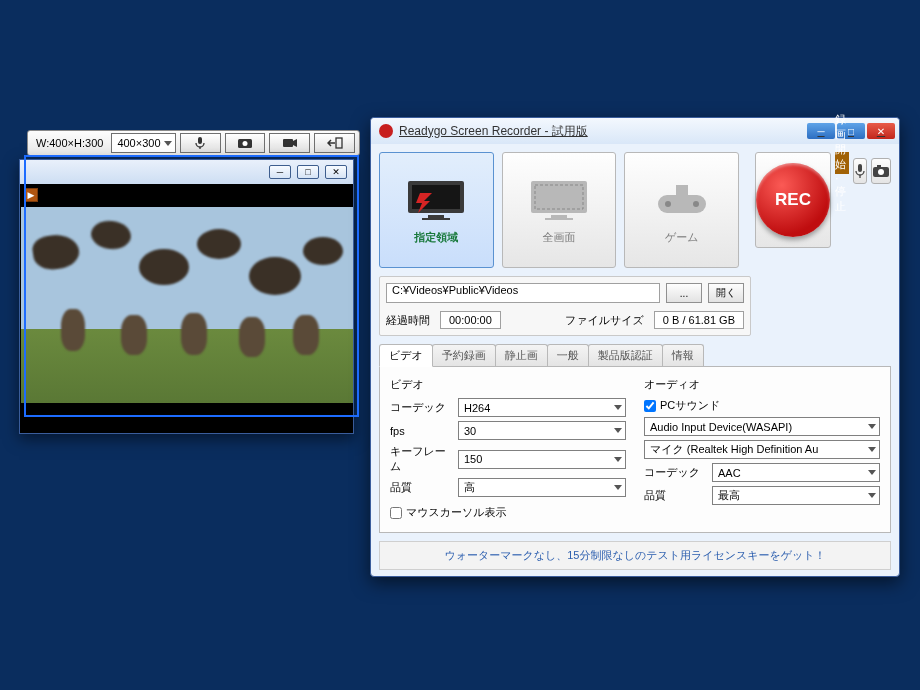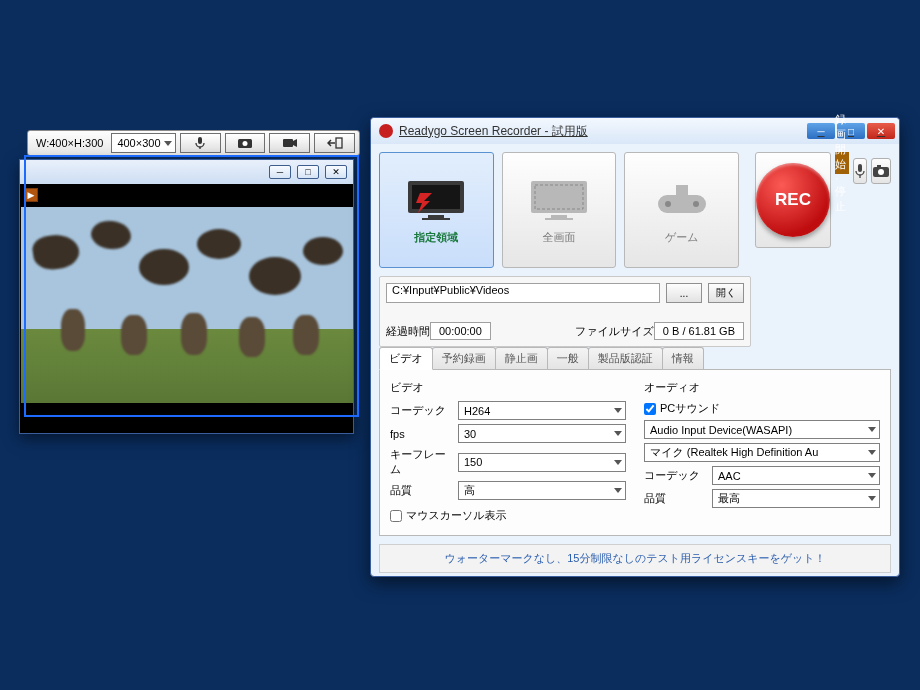--- a/index.html
+++ b/index.html
@@ -47,28 +47,28 @@
 .rec-circle { width: 74px; height: 74px; border-radius: 50%; background: radial-gradient(circle at 35% 30%, #fb5a55, #bf0d0f 70%); box-shadow: 0 3px 5px rgba(0,0,0,.35), inset 0 2px 3px rgba(255,255,255,.4); display: flex; align-items: center; justify-content: center; color: #fff; font-weight: bold; font-size: 17px; }
 .rec-label { height: 22px; background: #a16207; color: #fff; font-size: 11px; display: flex; align-items: center; justify-content: center; }
 .tool-row { display: flex; gap: 4px; margin-top: 6px; }
 .tool-btn { flex: 1; height: 26px; border: 1px solid #b0b0b0; background: linear-gradient(#fdfdfd,#e4e4e4); border-radius: 3px; display: flex; align-items: center; justify-content: center; }
 
 
 .path-panel { margin-top: 8px; border: 1px solid #c9c9c9; background: #f7f7f7; border-radius: 2px; padding: 6px; width: 372px; }
 .path-row { display: flex; align-items: center; gap: 6px; font-size: 11px; }
 .path-input { flex: 1; height: 20px; border: 1px solid #a0a0a0; background: #fff; padding: 0 5px; }
 .small-btn { width: 36px; height: 20px; border: 1px solid #909090; background: linear-gradient(#fdfdfd,#e2e2e2); font-size: 10px; display: flex; align-items: center; justify-content: center; }
-.stat-row { display: flex; margin-top: 19px; font-size: 11px; align-items: center; }
+.stat-row { display: flex; gap: 10px; margin-top: 8px; font-size: 11px; align-items: center; }
 .stat-row .field { border: 1px solid #a0a0a0; background: #fff; height: 18px; padding: 1px 8px; display: inline-flex; align-items: center; }
 
 
 .mid-row { display: flex; gap: 8px; align-items: flex-start; }
 
 
-.tabs-wrap { }
+.tabs-wrap { margin-top: 8px; }
 .tabs { display: flex; font-size: 11px; border-bottom: 1px solid #b8b8b8; }
 .tab { padding: 3px 9px; background: linear-gradient(#f4f4f4,#e4e4e4); border: 1px solid #b8b8b8; border-bottom: none; margin-right: -1px; border-radius: 3px 3px 0 0; color: #555; }
 .tab.active { background: #fff; border-bottom: 1px solid #fff; margin-bottom: -1px; color: #000; }
 .tab-body { border: 1px solid #b8b8b8; border-top: none; background: #fdfdfd; padding: 10px; font-size: 11px; display: flex; gap: 18px; }
 .col { flex: 1; }
 .section-label { font-size: 11px; margin-bottom: 6px; display: block; }
 .form-row { display: flex; align-items: center; margin: 4px 0; gap: 6px; }
 .form-row .lbl { width: 62px; }
 .select-box { flex: 1; height: 19px; border: 1px solid #808080; background: #fff; display: flex; align-items: center; justify-content: space-between; padding: 0 3px 0 5px; font-size: 11px; }
 .chk-row { display: flex; align-items: center; gap: 4px; margin: 2px 0; }
@@ -213,21 +213,21 @@
                 <rect x="5" y="1" width="4" height="3" fill="#444"></rect>
               </svg>
             </div>
         </div>
       </div>
     </div>
 
     <div class="mid-row">
       <div class="path-panel">
         <div class="path-row">
-          <div class="path-input"><span>C:¥Input¥Public¥Videos</span></div>
+          <div class="path-input"><span>C:¥Videos¥Public¥Videos</span></div>
           <div class="small-btn">...</div>
           <div class="small-btn">開く</div>
         </div>
         <div class="stat-row">
           <span>経過時間</span>
           <span class="field">00:00:00</span>
           <span style="margin-left:auto">ファイルサイズ</span>
           <span class="field">0 B / 61.81 GB</span>
         </div>
       </div>

